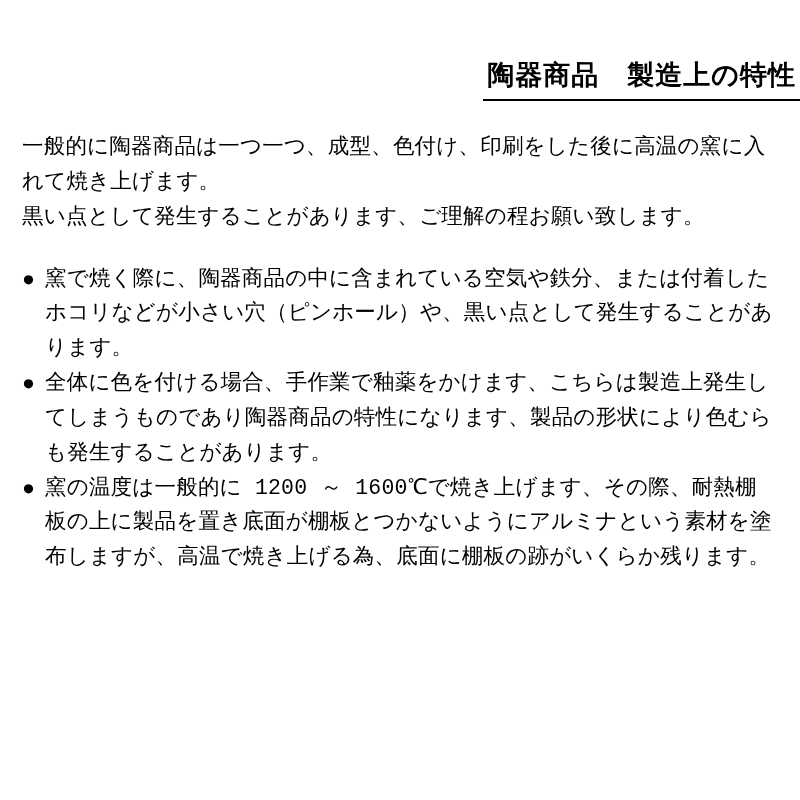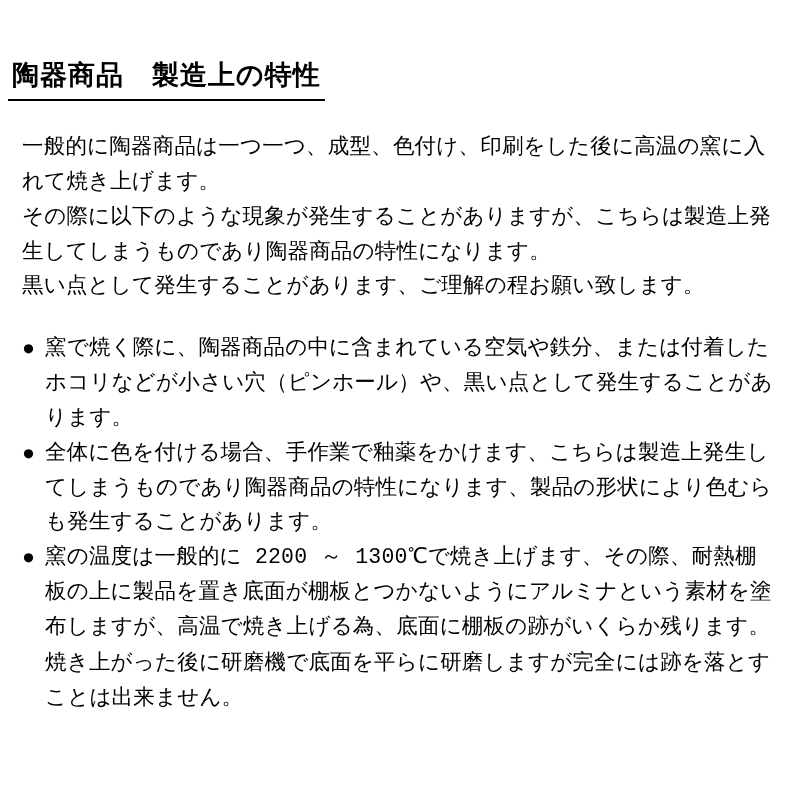--- a/index.html
+++ b/index.html
@@ -17,21 +17,21 @@
   .page {
     position: relative;
     width: 800px;
     height: 800px;
     box-sizing: border-box;
     padding: 0;
     background: #ffffff;
   }
   .title-wrap {
     margin: 58px 0 0 8px;
-    text-align: left;
+    text-align: right;
   }
   .title {
     display: inline-block;
     font-size: 27px;
     font-weight: 700;
     letter-spacing: 1px;
     line-height: 1.3;
     padding: 0 4px 6px 4px;
     border-bottom: 2px solid #000000;
   }
@@ -77,38 +77,36 @@
 <body>
 
 <div class="page">
 
   <div class="title-wrap">
     <div class="title">陶器商品　製造上の特性</div>
   </div>
 
   <div class="body-block">
     <p class="para">一般的に陶器商品は一つ一つ、成型、色付け、印刷をした後に高温の窯に入れて焼き上げます。</p>
-    <p class="para">その際に以下のような現象が発生することがありますが、こちらは製造上発生してしまうものであり陶器商品の特性になります。</p>
     <p class="para">黒い点として発生することがあります、ご理解の程お願い致します。</p>
   </div>
 
   <div class="bullets">
 
     <div class="bullet-item">
       <span class="bullet-mark">●</span>
       <span class="bullet-text">窯で焼く際に、陶器商品の中に含まれている空気や鉄分、または付着したホコリなどが小さい穴（ピンホール）や、黒い点として発生することがあります。</span>
     </div>
 
     <div class="bullet-item">
       <span class="bullet-mark">●</span>
       <span class="bullet-text">全体に色を付ける場合、手作業で釉薬をかけます、こちらは製造上発生してしまうものであり陶器商品の特性になります、製品の形状により色むらも発生することがあります。</span>
     </div>
 
     <div class="bullet-item">
       <span class="bullet-mark">●</span>
-      <span class="bullet-text">窯の温度は一般的に 2200 ～ 1300℃で焼き上げます、その際、耐熱棚板の上に製品を置き底面が棚板とつかないようにアルミナという素材を塗布しますが、高温で焼き上げる為、底面に棚板の跡がいくらか残ります。</span>
+      <span class="bullet-text">窯の温度は一般的に 1200 ～ 1600℃で焼き上げます、その際、耐熱棚板の上に製品を置き底面が棚板とつかないようにアルミナという素材を塗布しますが、高温で焼き上げる為、底面に棚板の跡がいくらか残ります。</span>
     </div>
 
-    <div class="sub-line">焼き上がった後に研磨機で底面を平らに研磨しますが完全には跡を落とすことは出来ません。</div>
 
   </div>
 
 </div>
 
 </body></html>

